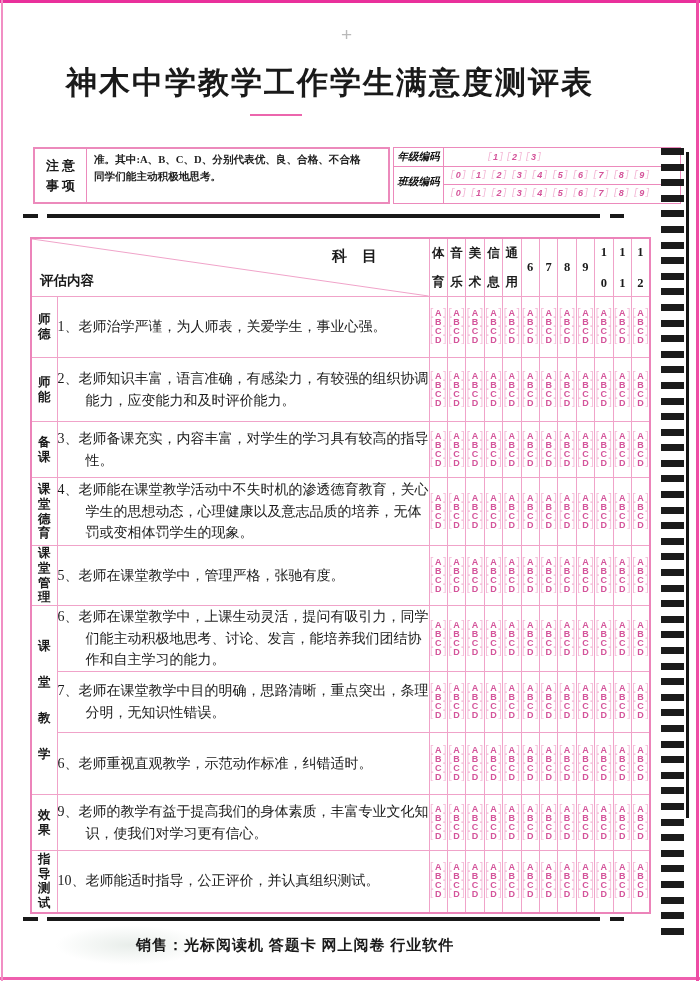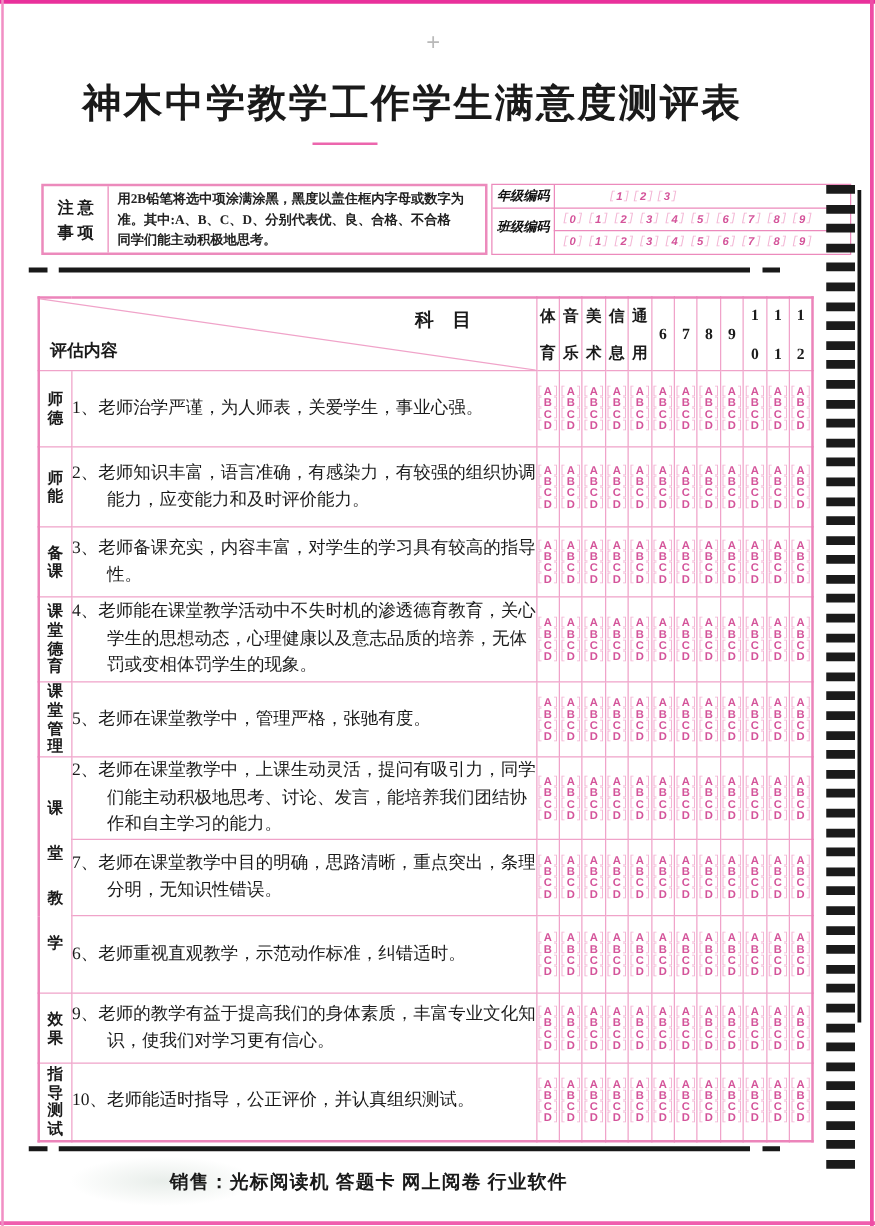--- a/index.html
+++ b/index.html
@@ -81,21 +81,20 @@
 <div class="subtitle-row">
   <div class="subtitle-dash"></div>
 </div>
 
 <div class="notice">
   <div class="notice-label">
     <span>注意</span>
     <span>事项</span>
   </div>
   <div class="notice-body">
-      <div>用2B铅笔将选中项涂满涂黑，黑度以盖住框内字母或数字为</div>
       <div>准。其中:A、B、C、D、分别代表优、良、合格、不合格</div>
       <div>同学们能主动积极地思考。</div>
     </div>
 </div>
 
 <div class="codes">
   <div class="vline"></div>
   <div class="h1"></div>
   <div class="h2"></div>
   <div class="code-label grade">年级编码</div>
@@ -1776,21 +1775,21 @@
               <span class="br">[</span>
               <span class="lt">D</span>
               <span class="br">]</span>
             </span>
           </div>
         </td>
       </tr>
       <tr style="height: 64px;">
         <td class="cat spanned" rowspan="3"><span>课</span><br><span>堂</span><br><span>教</span><br><span>学</span></td>
         <td class="qtext">
-          <span class="q">2、老师在课堂教学中，上课生动灵活，提问有吸引力，同学们能主动积极地思考、讨论、发言，能培养我们团结协作和自主学习的能力。</span>
+          <span class="q">6、老师在课堂教学中，上课生动灵活，提问有吸引力，同学们能主动积极地思考、讨论、发言，能培养我们团结协作和自主学习的能力。</span>
         </td>
         <td class="bubcell">
           <div class="bubcol">
             <span class="bub">
               <span class="br">[</span>
               <span class="lt">A</span>
               <span class="br">]</span>
             </span>
             <span class="bub">
               <span class="br">[</span>

